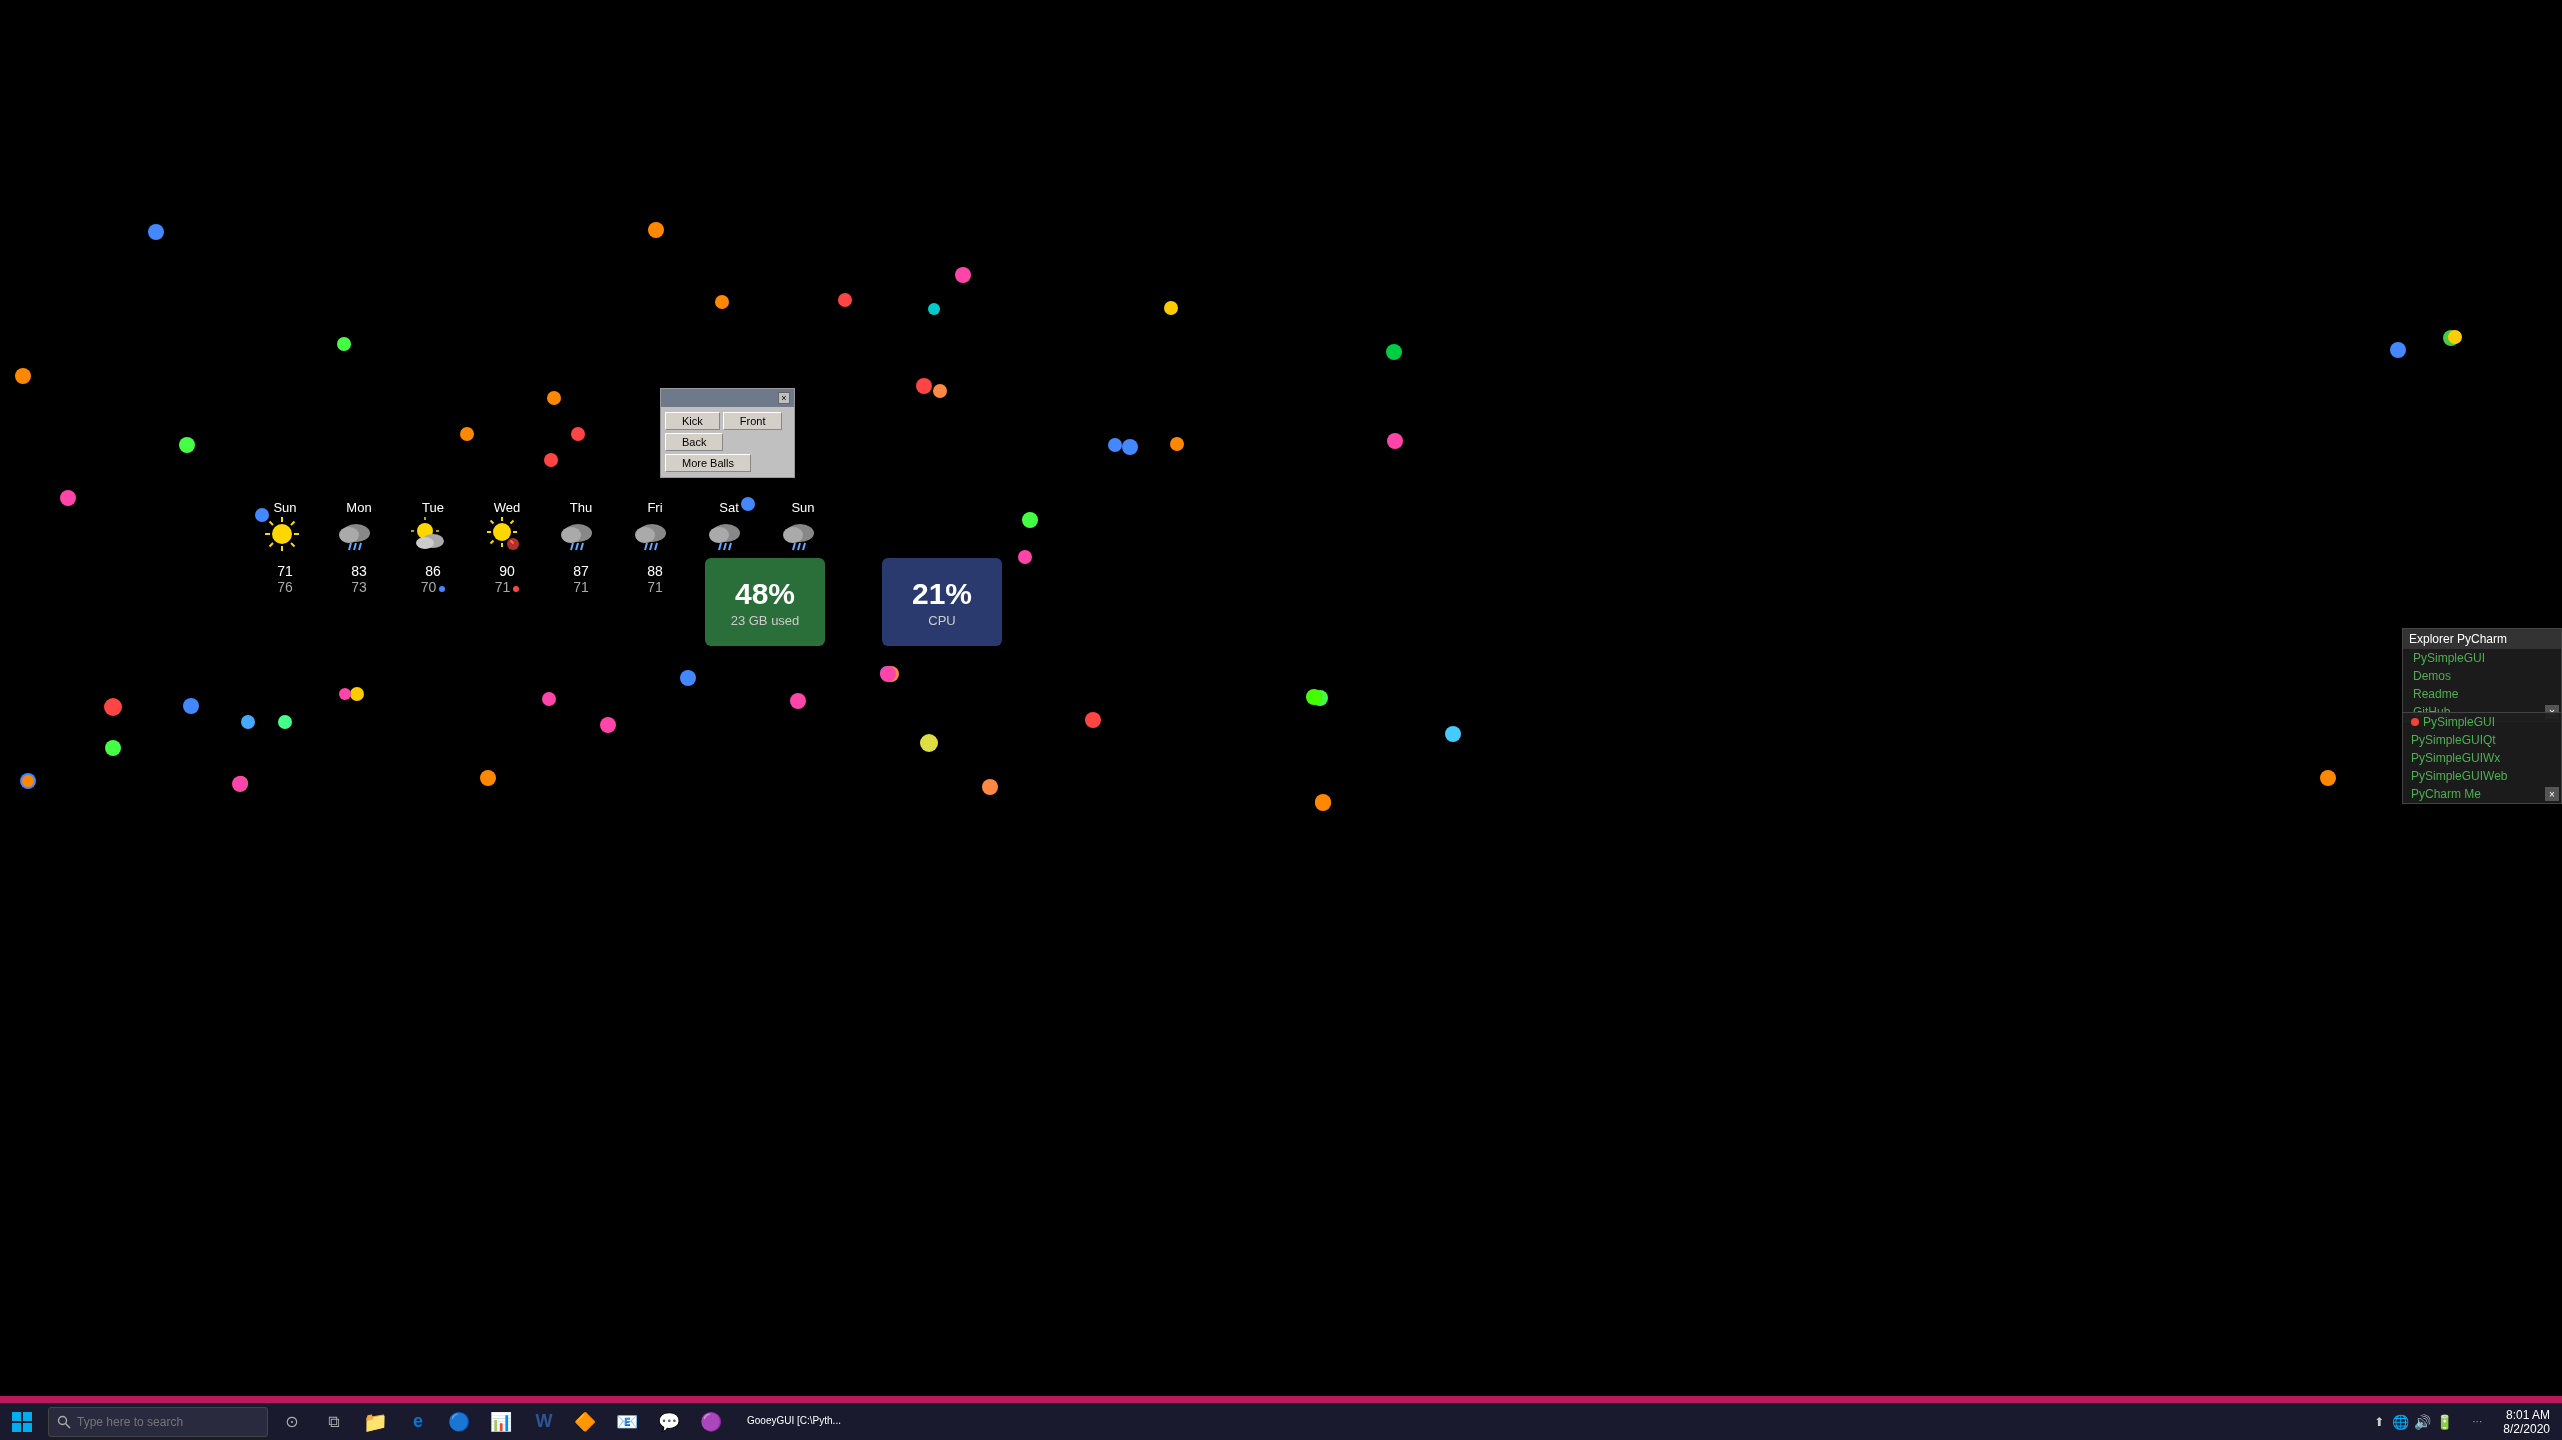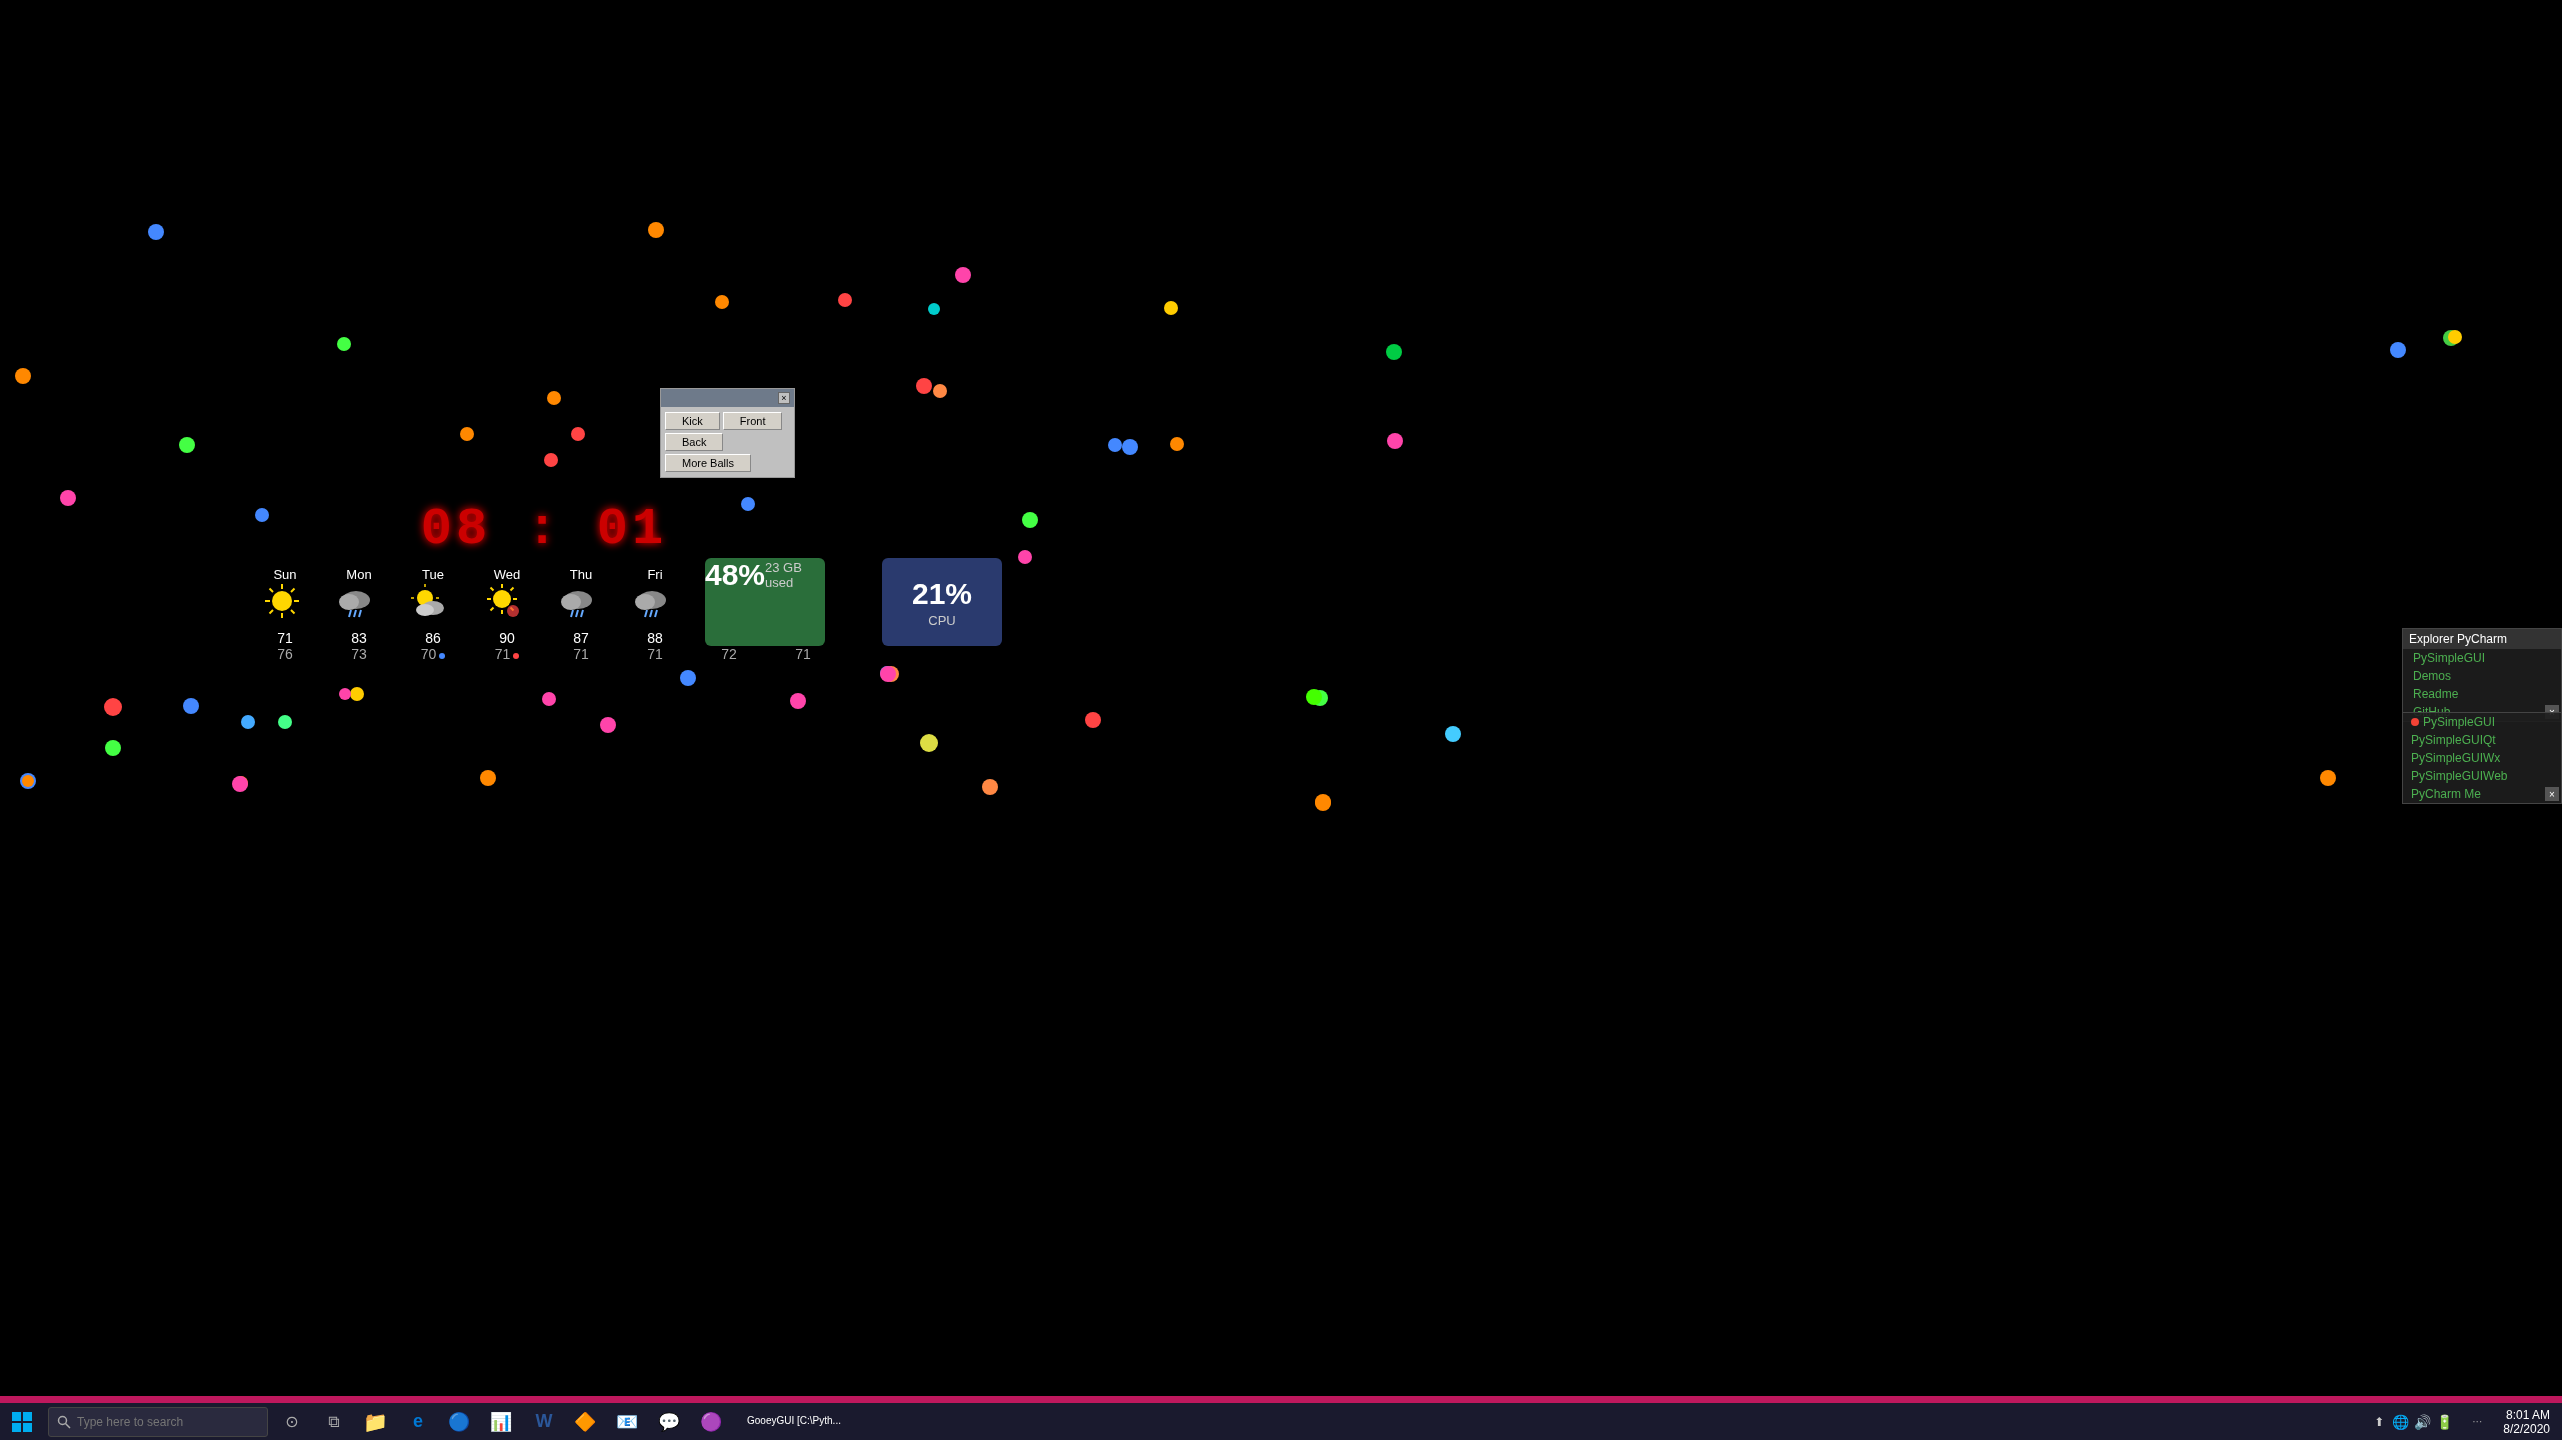--- a/index.html
+++ b/index.html
@@ -115,21 +115,22 @@
     
     .ram-widget {
       position: absolute;
       left: 705px;
       top: 558px;
       width: 120px;
       height: 88px;
       background: #2a6e3a;
       border-radius: 6px;
       display: flex;
-      flex-direction: row;
+      flex-direction: column;
+      align-items: center;
       justify-content: center;
     }
     .ram-percent {
       font-size: 30px;
       font-weight: bold;
       color: #fff;
     }
     .ram-label {
       font-size: 13px;
       color: #ccc;
@@ -401,21 +402,20 @@
   </div>
   <div class="popup-buttons">
     <button class="popup-btn">Kick</button>
     <button class="popup-btn">Front</button>
     <button class="popup-btn">Back</button>
     <button class="popup-btn">More Balls</button>
   </div>
 </div>
 
 <div class="weather-widget">
-  <div class="clock-display">08 : 01</div>
   <div class="weather-days" id="weather-days">
       <div class="weather-day">
       <div class="weather-day-name">Sun</div>
       <div class="weather-icon"><svg width="38" height="38" viewBox="0 0 38 38">
             <circle cx="19" cy="19" r="10" fill="#FFD700"></circle>
             <g stroke="#FFD700" stroke-width="2">
               <line x1="19" y1="2" x2="19" y2="7"></line>
               <line x1="19" y1="31" x2="19" y2="36"></line>
               <line x1="2" y1="19" x2="7" y2="19"></line>
               <line x1="31" y1="19" x2="36" y2="19"></line>

